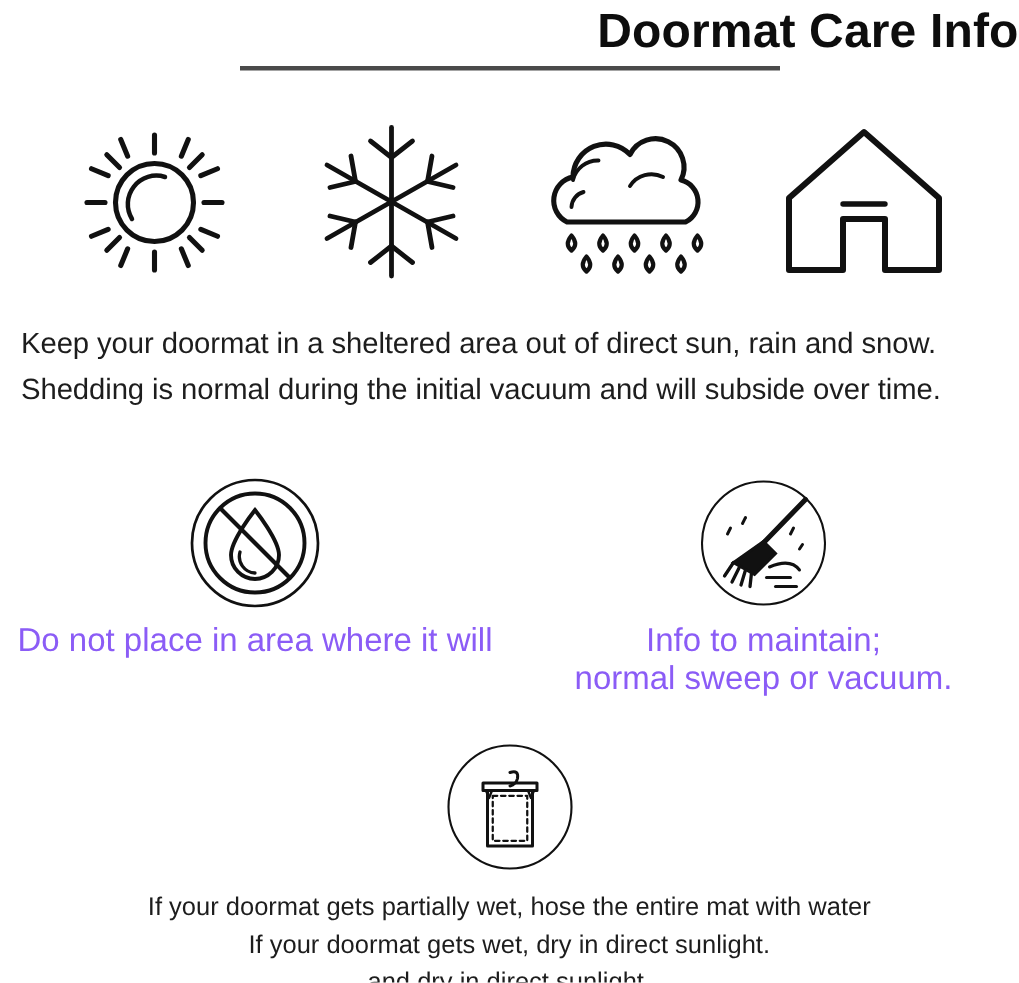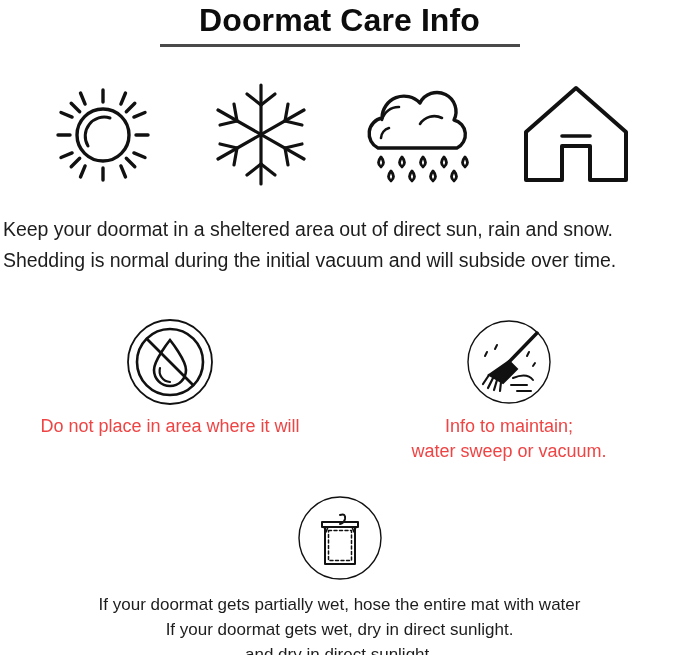--- a/index.html
+++ b/index.html
@@ -16,21 +16,21 @@
     color: #1b1b1b;
     -webkit-font-smoothing: antialiased;
   }
 
   
   .title-block {
     position: absolute;
     top: 0px;
     left: 0;
     width: 679px;
-    text-align: center;
+    text-align: right;
   }
   .title {
     font-family: "Liberation Sans", sans-serif;
     font-weight: bold;
     font-size: 32px;
     letter-spacing: 0.1px;
     color: #0d0d0d;
     line-height: 36px;
     margin: 0;
     padding-top: 2px;
@@ -65,21 +65,21 @@
 
   
   .intro {
     position: absolute;
     top: 214px;
     left: 0px;
     width: 679px;
     font-size: 19.5px;
     line-height: 31px;
     color: #1d1d1d;
-    padding-left: 3px;
+    padding-left: 14px;
     box-sizing: border-box;
     white-space: nowrap;
   }
   .intro div { letter-spacing: -0.05px; }
 
   
   .pair-row {
     position: absolute;
     top: 312px;
     left: 0;
@@ -95,23 +95,23 @@
   .pair-col.left  { left: 0px; }
   .pair-col.right { left: 339px; }
 
   .icon-holder {
     height: 100px;
     display: flex;
     align-items: center;
     justify-content: center;
   }
   .caption {
-    font-size: 18px;
+    font-size: 22px;
     line-height: 25px;
-    color: #ef4444;
+    color: #8b5cf6;
     margin-top: 2px;
   }
 
   
   .bottom-block {
     position: absolute;
     top: 488px;
     left: 0;
     width: 679px;
     text-align: center;
@@ -284,21 +284,21 @@
             <line x1="20" y1="38" x2="22" y2="34"></line>
             <line x1="30" y1="31" x2="32" y2="27"></line>
             <line x1="62" y1="38" x2="64" y2="34"></line>
             <line x1="68" y1="48" x2="70" y2="45"></line>
           </g>
         </svg>
       </span>
     </div>
     <div class="caption">
       <div>Info to maintain;</div>
-      <div>water sweep or vacuum.</div>
+      <div>normal sweep or vacuum.</div>
     </div>
   </div>
 
 </div>
 
 <div class="bottom-block">
   <div class="bottom-icon-holder">
     <span>
       <svg width="88" height="88" viewBox="0 0 88 88" fill="none" stroke="#111111" stroke-linecap="round" stroke-linejoin="round">
         <circle cx="44" cy="44" r="41" stroke-width="1.4"></circle>

